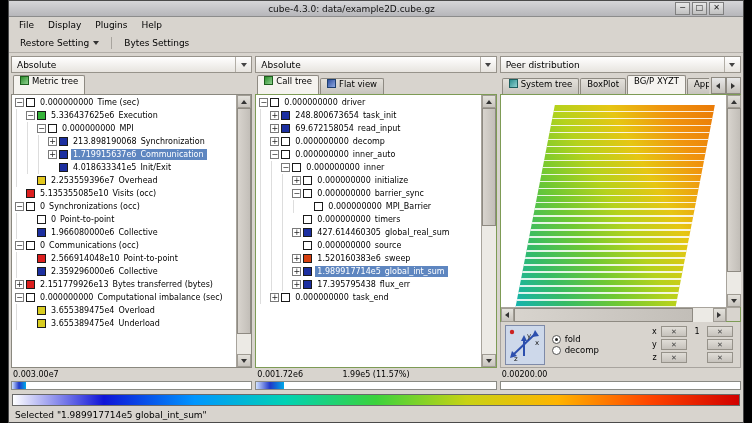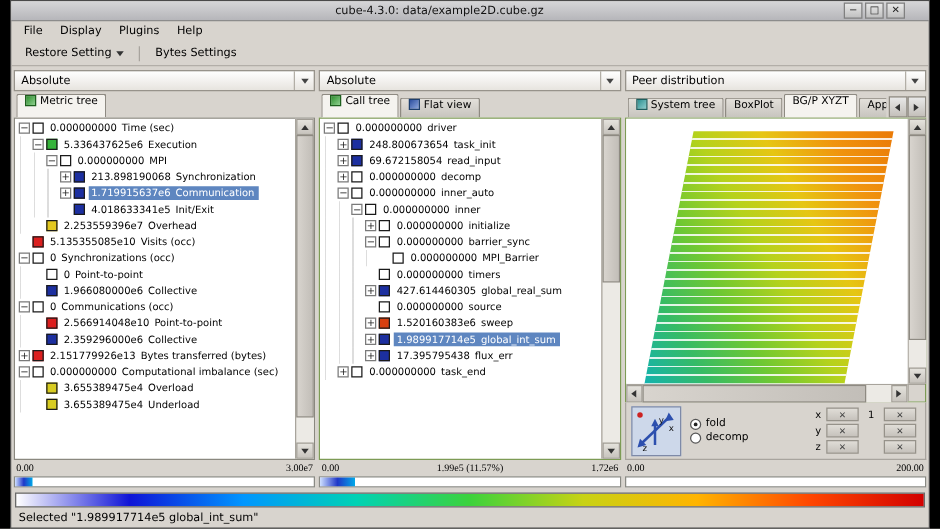--- a/index.html
+++ b/index.html
@@ -90,21 +90,21 @@
          position:relative;margin-right:4px;box-sizing:border-box;}
   .radio.on::after{content:'';position:absolute;left:2px;top:2px;right:2px;bottom:2px;background:#222;border-radius:50%;}
   .dimgrid{display:grid;grid-template-columns:11px 26px 18px 26px;grid-auto-rows:12px;gap:1px;
            font-size:8px;align-items:center;margin-left:auto;margin-right:3px;}
   .dimlabel{text-align:center;}
   .dimbtn{height:11px;background:linear-gradient(#e0ddd7,#c6c2bc);border:1px solid #96928a;box-sizing:border-box;
           display:flex;align-items:center;justify-content:center;font-size:7px;color:#444;}
   .dimval{text-align:center;}
   
   .scalelabels{height:11px;flex:none;font-size:8px;position:relative;display:flex;
-               justify-content:space-between;padding:0 2px;margin-top:2px;font-family:Liberation Serif, serif;}
+               padding:0 2px;margin-top:2px;}
   .mid{position:absolute;left:0;right:0;text-align:center;}
   .scalebar{height:7px;flex:none;border:1px solid #8a8a84;background:#fff;position:relative;margin-bottom:1px;}
   .scalefill{position:absolute;left:0;top:0;bottom:0;background:linear-gradient(90deg,#cfe0ff,#2038c8,#00a8e8);}
   
   .legend{height:10px;flex:none;margin:2px 3px 1px 3px;border:1px solid #6a6a6a;}
   .statusbar{height:15px;flex:none;display:flex;align-items:center;font-size:9px;padding-left:6px;}
 </style>
 </head>
 <body>
 

